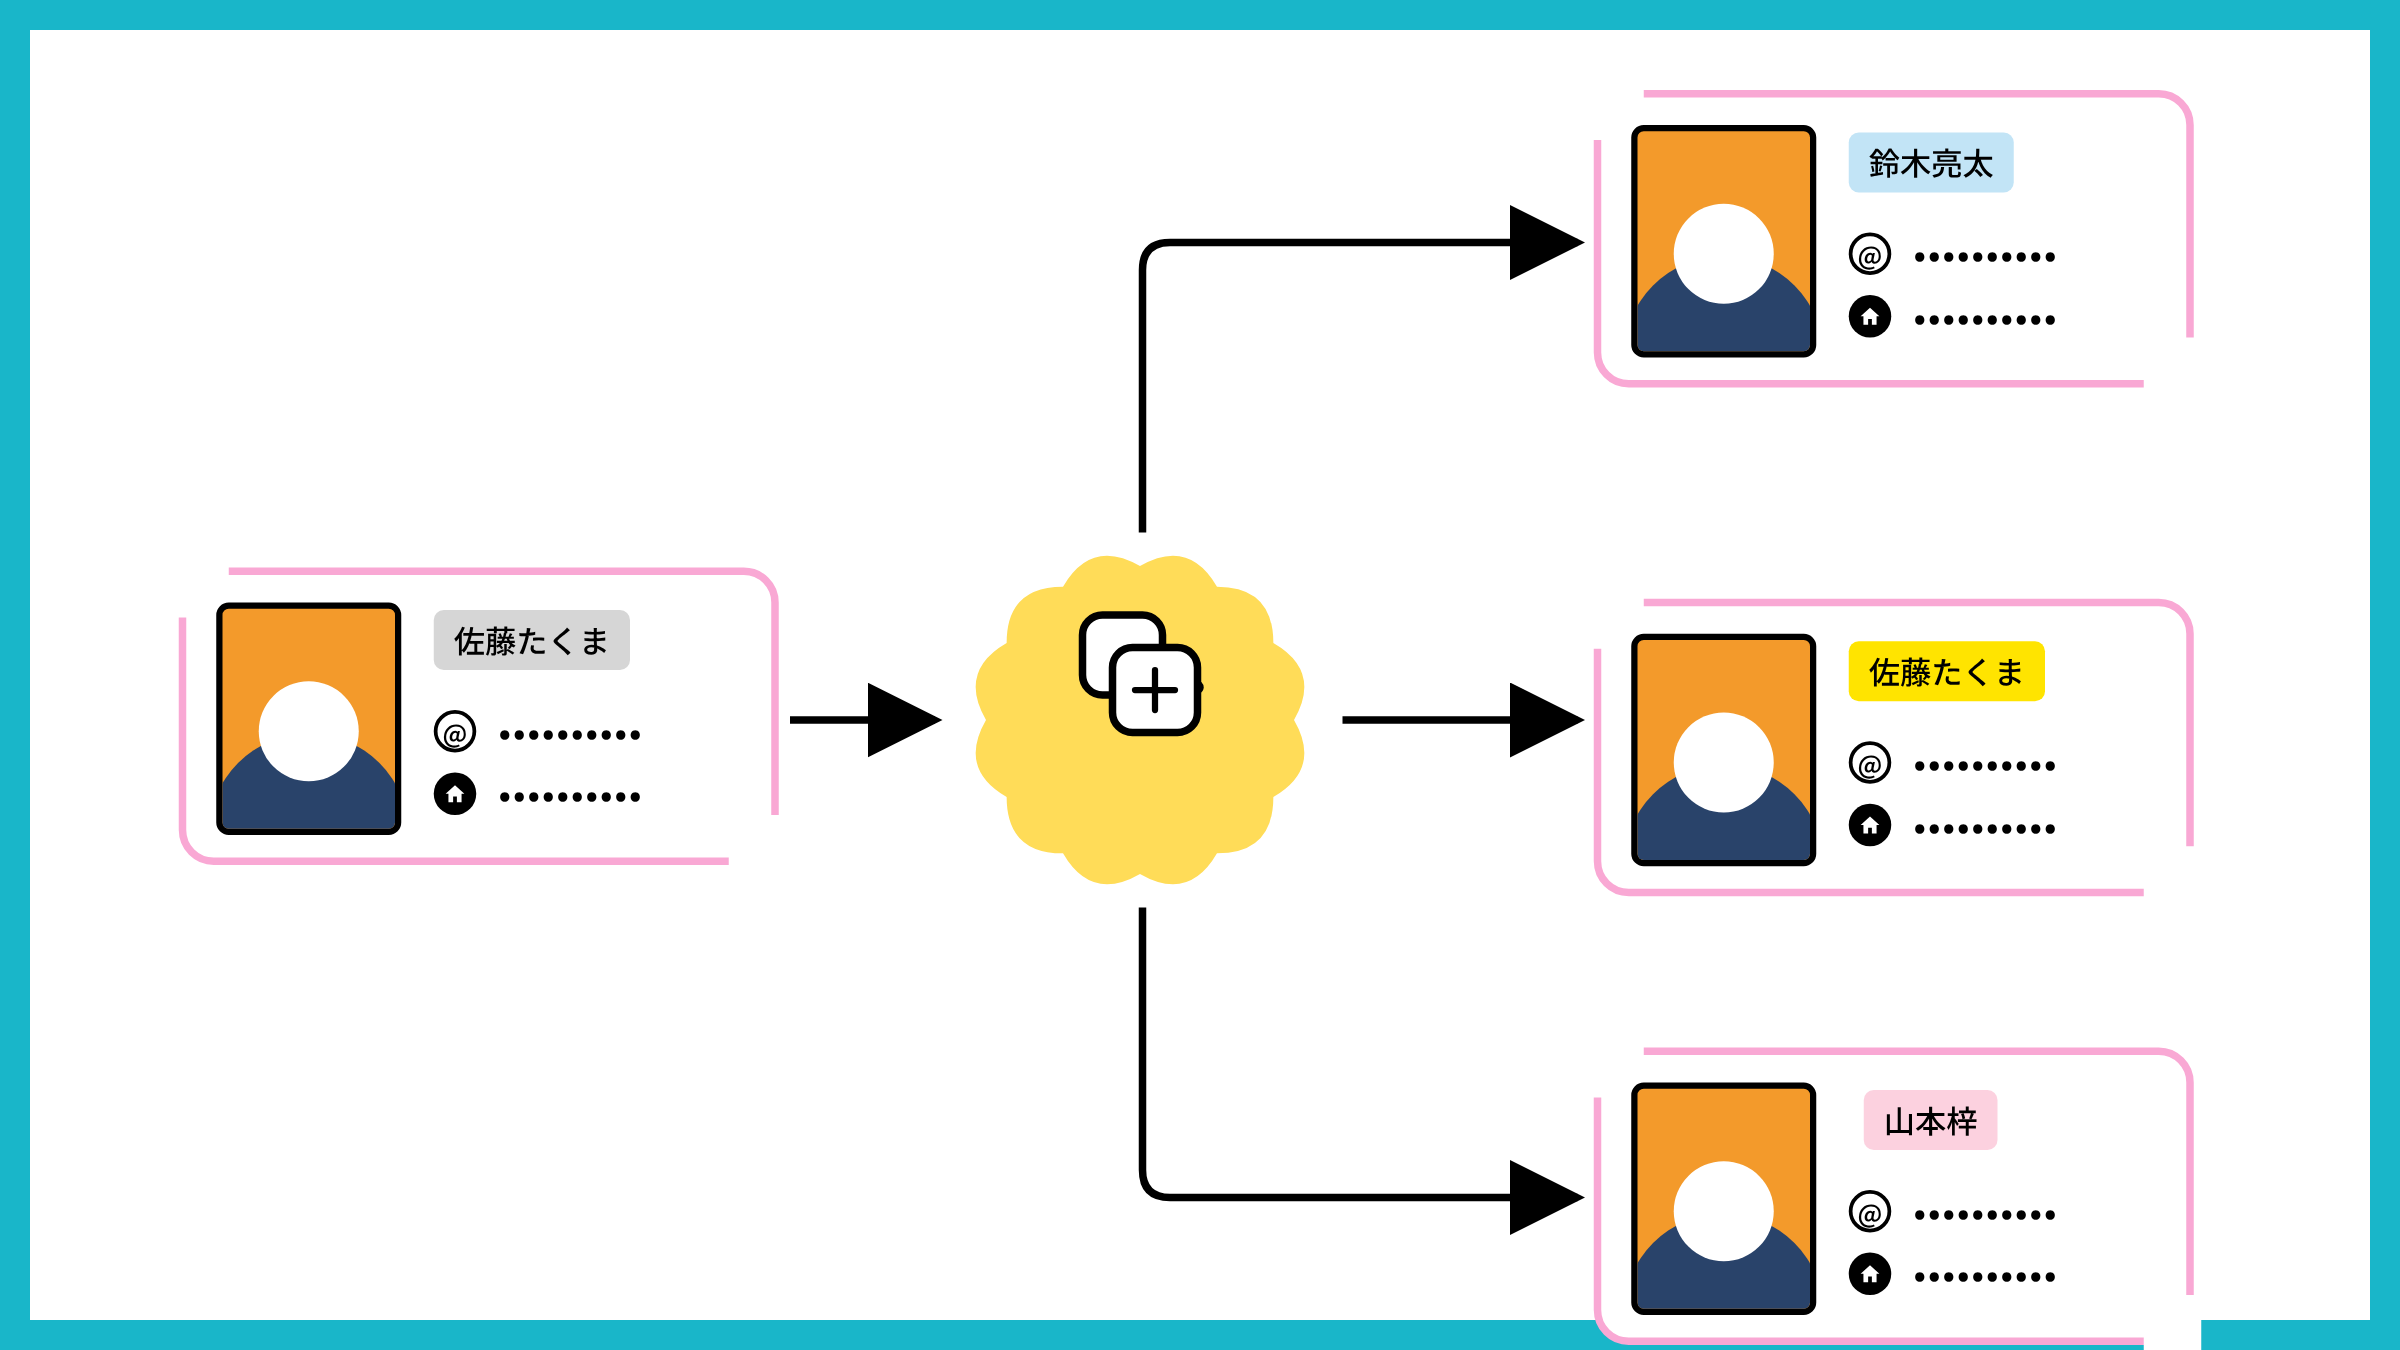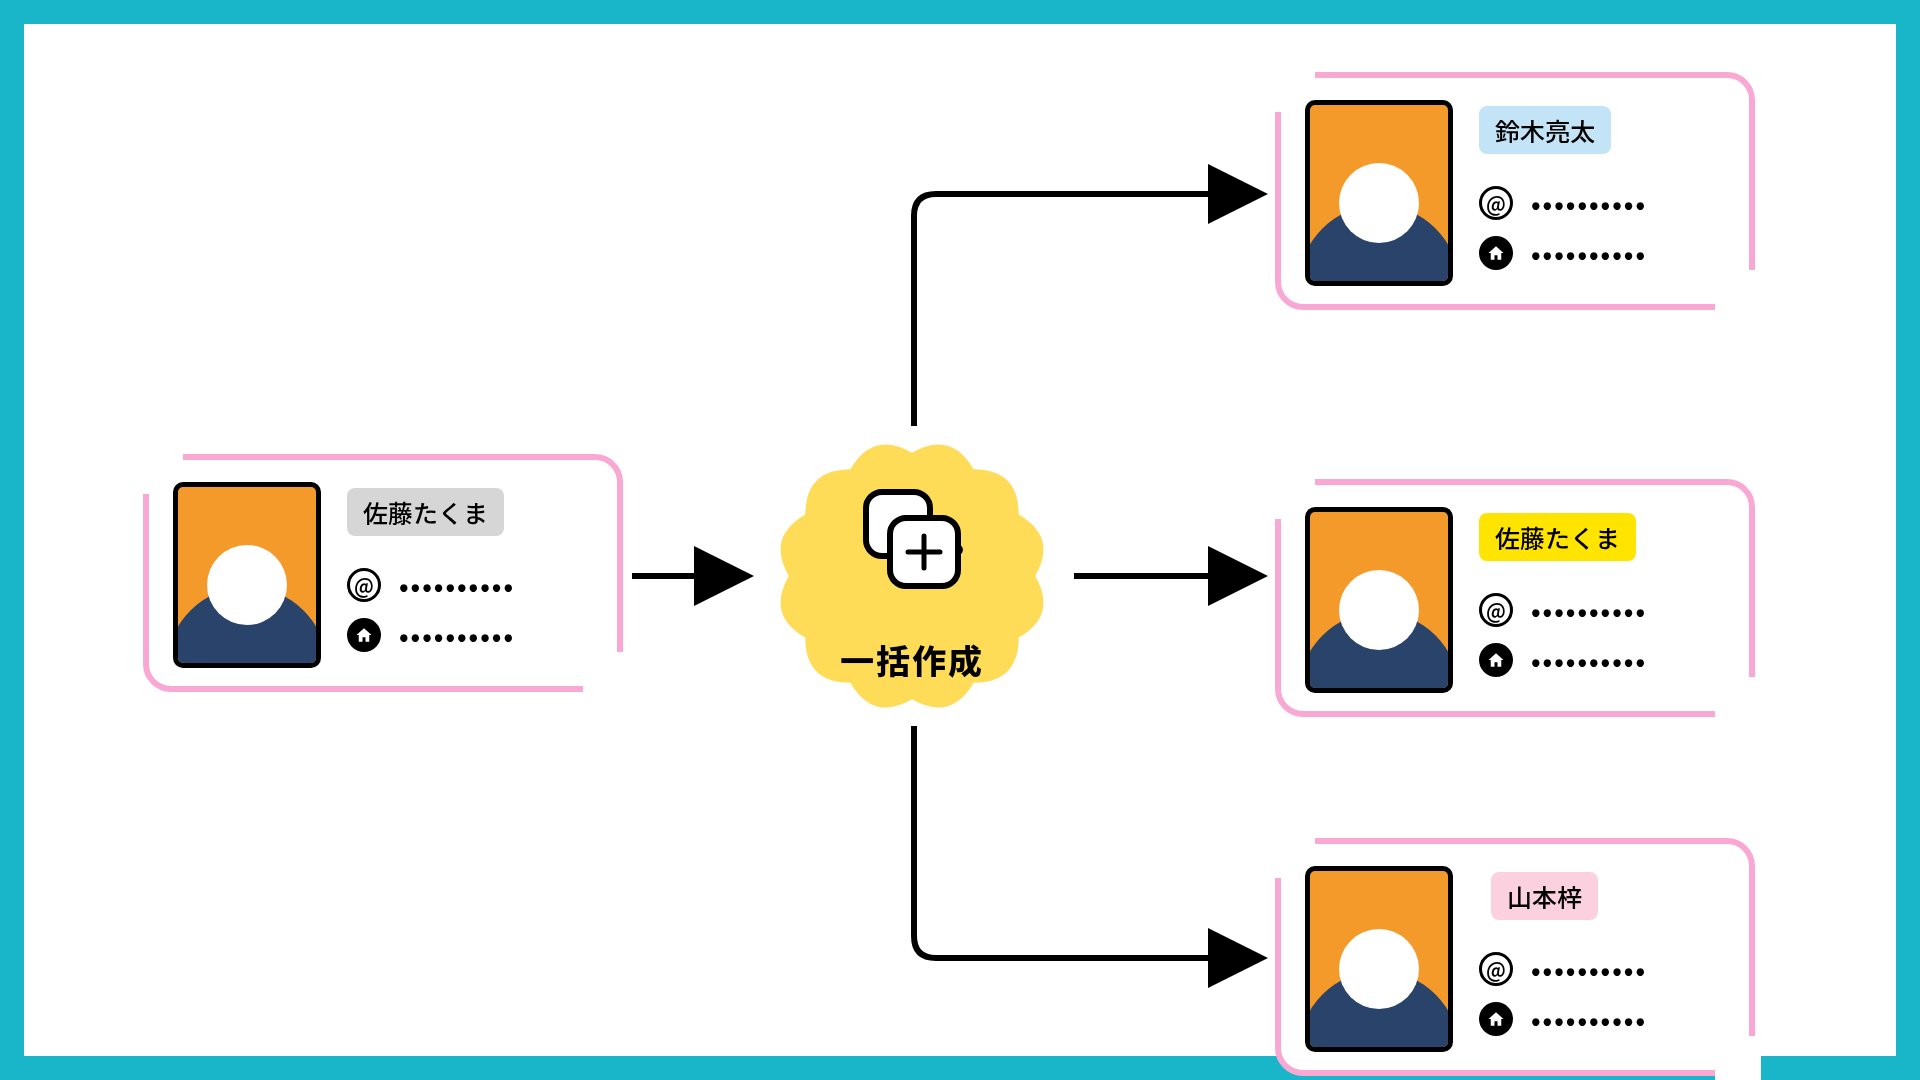--- a/index.html
+++ b/index.html
@@ -245,21 +245,20 @@
           <path d="M 103 76 l 0 -18" stroke="#000" stroke-width="5" stroke-linecap="round"></path>
           <path d="M 107 69 a4 4 0 0 0 2 -3 a4 4 0 0 0 -4 -4" stroke="#000" stroke-width="4" fill="none" stroke-linecap="round"></path>
           <path d="M 92 54 a4 4 0 0 0 4 -4 a4 4 0 0 0 -1 -3" stroke="#000" stroke-width="4" fill="none" stroke-linecap="round"></path>
         </g>
         <rect x="14" y="8" width="64" height="64" rx="16" fill="#fff" stroke="#000" stroke-width="6"></rect>
         <rect x="38" y="34" width="68" height="68" rx="16" fill="#fff" stroke="#000" stroke-width="6"></rect>
         <line x1="56" y1="68" x2="88" y2="68" stroke="#000" stroke-width="5" stroke-linecap="round"></line>
         <line x1="72" y1="52" x2="72" y2="84" stroke="#000" stroke-width="5" stroke-linecap="round"></line>
       </svg>
     </div>
-    <div class="label">一括作成</div>
   </div>
 
   <svg class="arrows">
     <defs>
       <marker id="arrowhead" markerWidth="12" markerHeight="12" refX="9" refY="5" orient="auto">
         <path d="M0,0 L10,5 L0,10 z" fill="#000"></path>
       </marker>
     </defs>
 
     <line x1="608" y1="552" x2="724" y2="552" stroke="#000" stroke-width="6" marker-end="url(#arrowhead)"></line>

